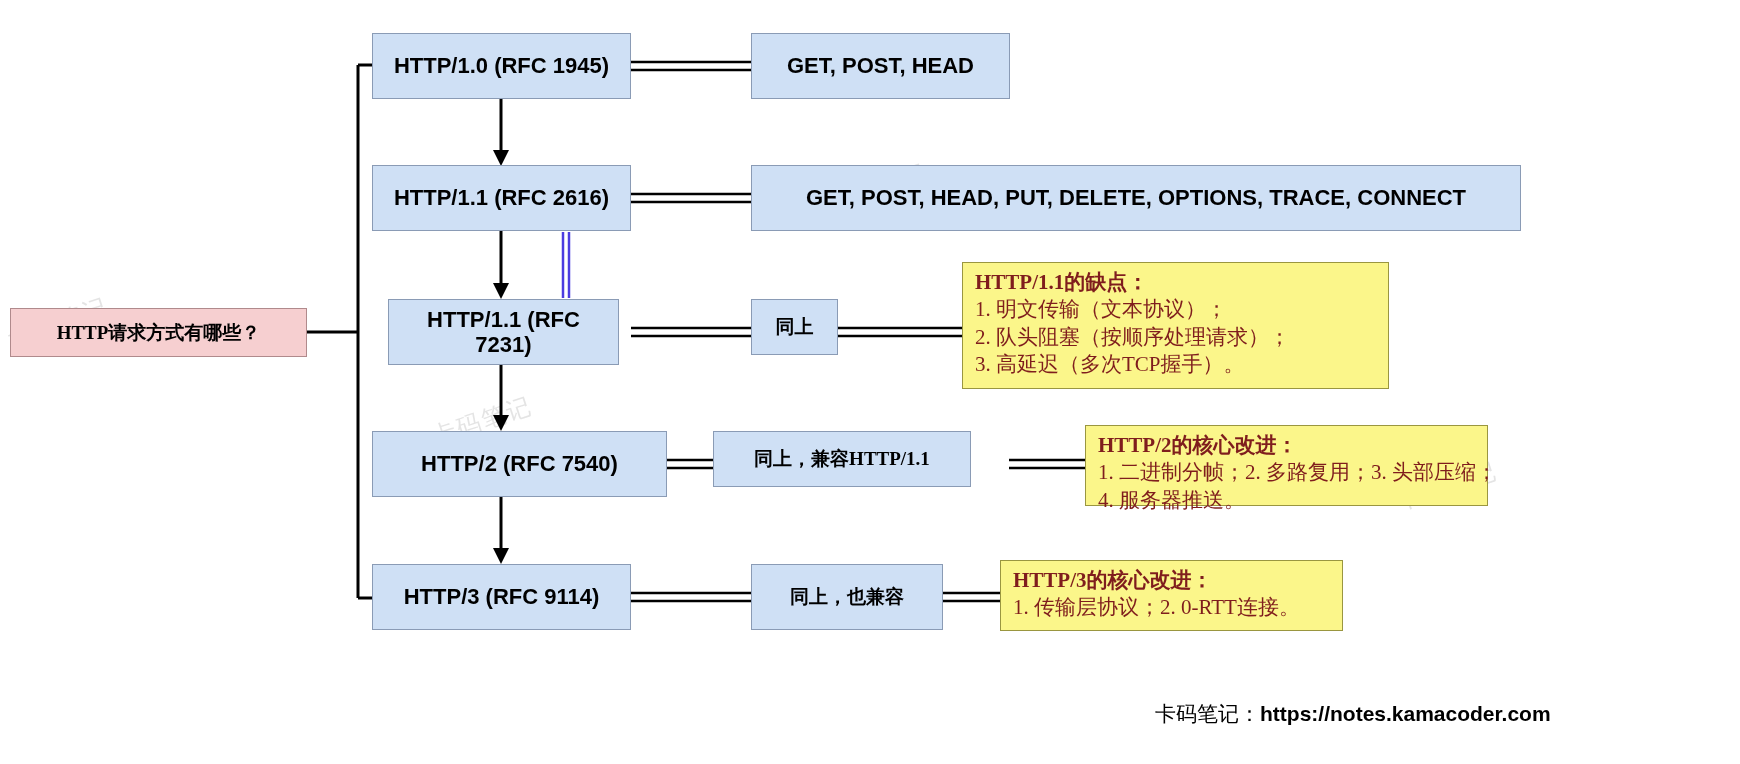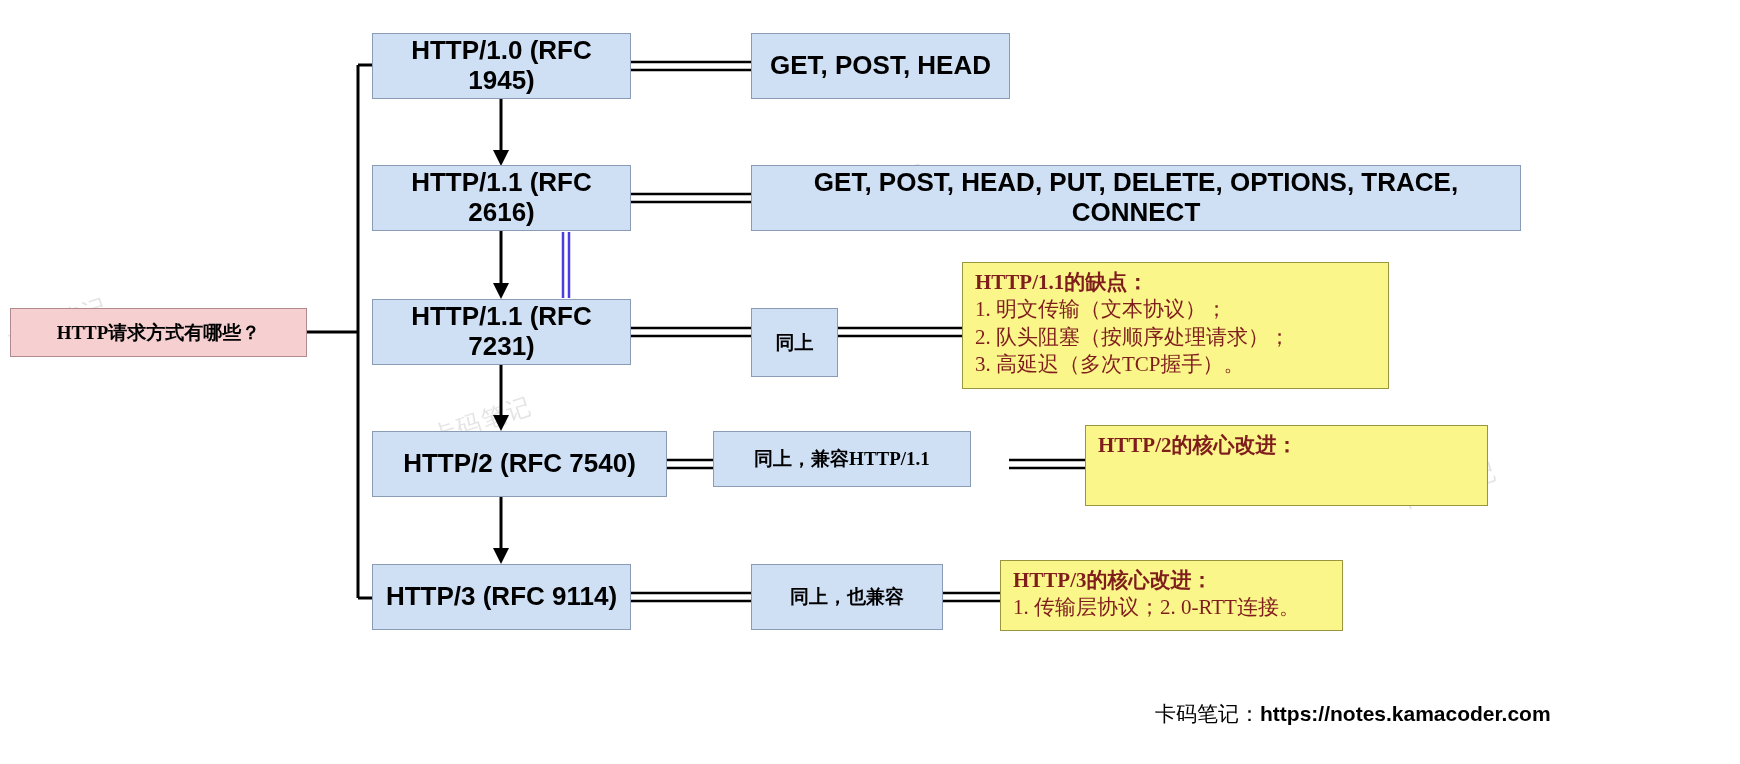--- a/index.html
+++ b/index.html
@@ -34,21 +34,21 @@
     align-items:center;
     justify-content:center;
     border:1px solid #8a9bb5;
     z-index:3;
     text-align:center;
   }
   .node.blue{background:#cfe0f5;}
   .node.pink{background:#f6cfd0;border-color:#b08a8c;}
   .node .lbl{
     font-weight:bold;
-    font-size:26px;
+    font-size:22px;
     color:#000;
     line-height:1.15;
     padding:0 10px;
   }
   
   .node .lbl.cn{font-family:"Liberation Serif","DejaVu Serif",serif;font-size:19px;}
 
   
   .note{
     position:absolute;
@@ -149,61 +149,63 @@
   </div>
 
   <div class="node blue" style="left:372px;top:33px;width:259px;height:66px;">
     <span class="lbl">HTTP/1.0 (RFC 1945)</span>
   </div>
 
   <div class="node blue" style="left:372px;top:165px;width:259px;height:66px;">
     <span class="lbl">HTTP/1.1 (RFC 2616)</span>
   </div>
 
-  <div class="node blue" style="left:372px;top:299px;width:259px;height:66px;">
+  <div class="node blue" style="left:388px;top:299px;width:231px;height:66px;">
     <span class="lbl">HTTP/1.1 (RFC 7231)</span>
   </div>
 
   <div class="node blue" style="left:372px;top:431px;width:295px;height:66px;">
     <span class="lbl">HTTP/2 (RFC 7540)</span>
   </div>
 
   <div class="node blue" style="left:372px;top:564px;width:259px;height:66px;">
     <span class="lbl">HTTP/3 (RFC 9114)</span>
   </div>
 
   <div class="node blue" style="left:751px;top:33px;width:259px;height:66px;">
     <span class="lbl">GET, POST, HEAD</span>
   </div>
 
   <div class="node blue" style="left:751px;top:165px;width:770px;height:66px;">
     <span class="lbl">GET, POST, HEAD, PUT, DELETE, OPTIONS, TRACE, CONNECT</span>
   </div>
 
-  <div class="node blue" style="left:751px;top:308px;width:87px;height:69px;align-items:center;">
+  <div class="node blue" style="left:751px;top:299px;width:87px;height:56px;align-items:center;">
     <span class="lbl cn">同上</span>
   </div>
 
   <div class="node blue" style="left:713px;top:431px;width:258px;height:56px;">
     <span class="lbl cn">同上，兼容HTTP/1.1</span>
   </div>
 
   <div class="node blue" style="left:751px;top:564px;width:192px;height:66px;">
     <span class="lbl cn">同上，也兼容</span>
   </div>
 
   <div class="note" style="left:962px;top:262px;width:427px;height:127px;">
     <div class="hd li">HTTP/1.1的缺点：</div>
     <div class="li">1. 明文传输（文本协议）；</div>
     <div class="li">2. 队头阻塞（按顺序处理请求）；</div>
     <div class="li">3. 高延迟（多次TCP握手）。</div>
   </div>
 
   <div class="note" style="left:1085px;top:425px;width:403px;height:81px;">
     <div class="hd li">HTTP/2的核心改进：</div>
+    <div class="li">1. 二进制分帧；2. 多路复用；3. 头部压缩；</div>
+    <div class="li">4. 服务器推送。</div>
   </div>
 
   <div class="note" style="left:1000px;top:560px;width:343px;height:71px;">
     <div class="hd li">HTTP/3的核心改进：</div>
     <div class="li">1. 传输层协议；2. 0-RTT连接。</div>
   </div>
 
   <div class="footer" style="left:1155px;top:700px;">
     <span>卡码笔记：</span><span class="url">https://notes.kamacoder.com</span>
   </div>

